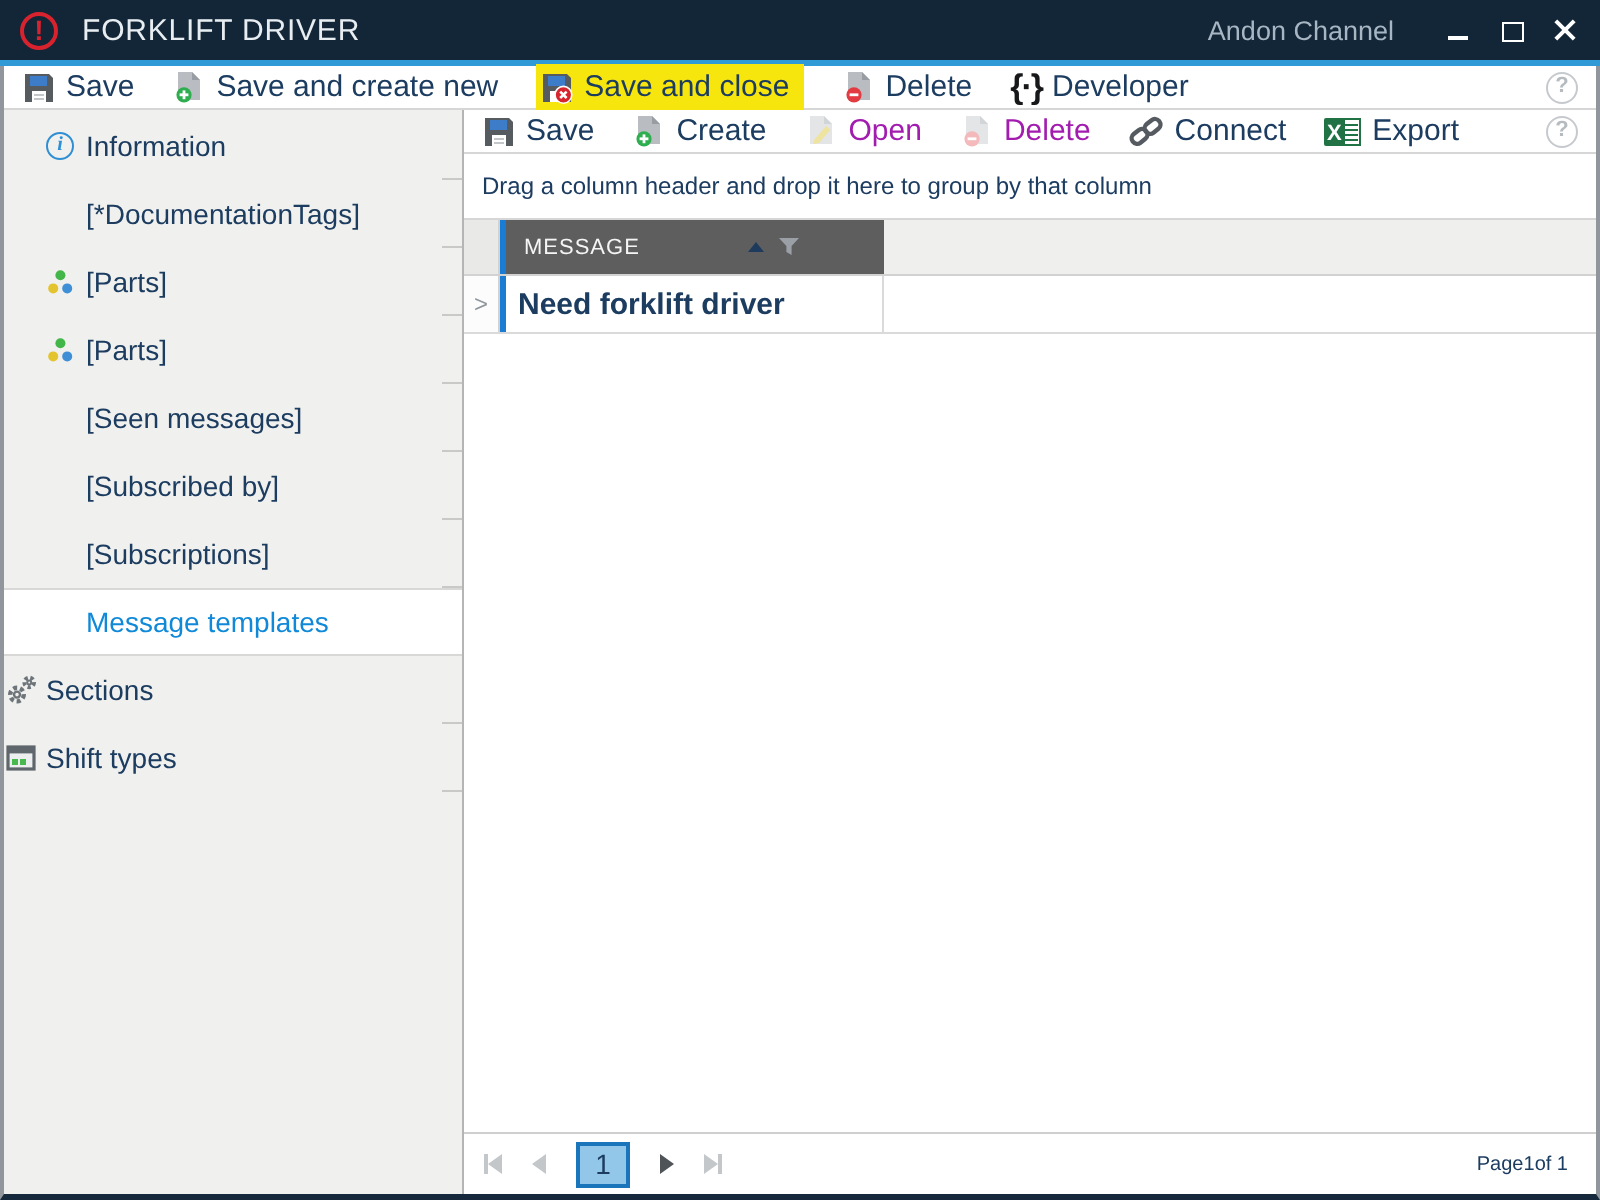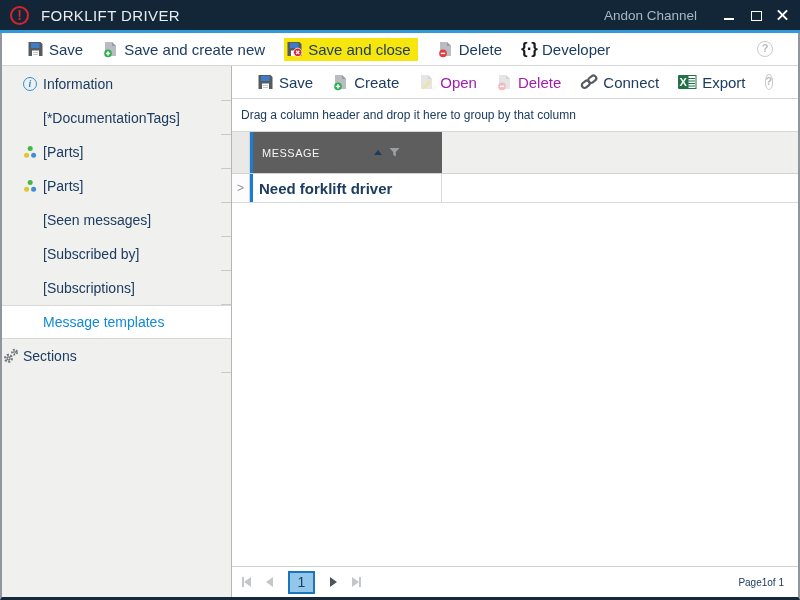--- a/index.html
+++ b/index.html
@@ -22,22 +22,22 @@
   .win-close::before, .win-close::after { content:""; position:absolute; left:-1px; top:5px; width:13px; height:2px; background:#fff; }
   .win-close::before { transform:rotate(45deg); }
   .win-close::after  { transform:rotate(-45deg); }
   .accent-strip { height:3px; background:#2f9ad6; flex:0 0 auto; }
 
   
   .body { flex:1; display:flex; flex-direction:column; min-height:0;
           border-left:2px solid #90969b; border-right:2px solid #90969b; border-bottom:3px solid #16293c; }
 
   
-  .toolbar { height:33px; flex:0 0 auto; background:#fff; border-bottom:1px solid #d6d6d6;
-             display:flex; align-items:center; padding:0 25px; }
+  .toolbar { height:22px; flex:0 0 auto; background:#fff; border-bottom:1px solid #d6d6d6;
+             display:flex; align-items:center; padding:0 9px; }
   .tb-item { display:flex; align-items:center; gap:5px; font-size:15px; color:#1c3c60;
              margin-right:19px; cursor:pointer; white-space:nowrap; }
   .tb-item.disabled { color:#a21caf; cursor:default; }
   .hl { background:#f7e60d; display:flex; align-items:center; gap:5px; padding:3px 7px 3px 2px; }
   .help-btn { margin-left:auto; width:16px; height:16px; border:1.5px solid #c6cace; border-radius:50%;
               color:#b6bbc0; font-size:11px; font-weight:bold; line-height:13px; text-align:center; cursor:pointer; }
   .icon { flex:0 0 auto; display:inline-flex; }
   .dev-braces { font-size:17px; font-weight:bold; color:#17181a; letter-spacing:-1px; }
 
   
@@ -56,21 +56,21 @@
   .iconslot { width:17px; display:inline-flex; justify-content:flex-start; }
   .info-circ { width:14px; height:14px; border:1.5px solid #2e8fd4; border-radius:50%;
                color:#2e8fd4; font-size:10px; font-weight:bold; font-style:italic; line-height:11px;
                text-align:center; font-family:"Liberation Serif",serif; }
 
   
   .content { flex:1; display:flex; flex-direction:column; min-width:0; background:#fff; }
   .groupband { height:33px; flex:0 0 auto; border-bottom:1px solid #d6d6d6; display:flex;
                align-items:center; padding:0 9px; font-size:12px; color:#1c3c60; }
 
-  .grid-header { height:42px; flex:0 0 auto; background:#efefee; border-bottom:1px solid #d2d2d2; display:flex; }
+  .grid-header { height:28px; flex:0 0 auto; background:#efefee; border-bottom:1px solid #d2d2d2; display:flex; }
   .sel-col { width:18px; flex:0 0 auto; border-right:1px solid #d2d2d2; background:#e9e9e7; }
   .accent-col { width:3px; flex:0 0 auto; background:#1b7cd4; }
   .hdr-cell { width:189px; flex:0 0 auto; background:#5e5e5e; color:#f5f5f5; font-size:11px;
               letter-spacing:.5px; display:flex; align-items:center; padding:0 10px 0 9px; cursor:pointer; }
   .hdr-spacer { flex:1; }
   .sort-asc { width:0; height:0; border-left:4px solid transparent; border-right:4px solid transparent;
               border-bottom:5px solid #1e3a5c; margin-right:7px; }
 
   .grid-row { height:29px; flex:0 0 auto; display:flex; border-bottom:1px solid #dadada;
               font-size:15px; color:#1c3c60; background:#fff; }
@@ -230,20 +230,33 @@
               <span class="icon">
             <svg width="16" height="16" viewBox="0 0 16 16">
                   <circle cx="5.5" cy="10.3" r="3.4" fill="none" stroke="#6d747a" stroke-width="2.2" stroke-dasharray="2 1.5"></circle>
                   <circle cx="5.5" cy="10.3" r="1.5" fill="none" stroke="#6d747a" stroke-width="1.2"></circle>
                   <circle cx="11.6" cy="4.2" r="2.4" fill="none" stroke="#6d747a" stroke-width="2" stroke-dasharray="1.6 1.3"></circle>
                   <circle cx="11.6" cy="4.2" r="1" fill="none" stroke="#6d747a" stroke-width="1"></circle>
                 </svg>
           </span>
             </span>
           <span>Sections</span>
+        </div>
+        <div class="side-item top">
+          <span class="iconslot">
+              <span class="icon">
+            <svg width="15" height="14" viewBox="0 0 15 14">
+                  <rect x="1" y="1.5" width="13" height="11" fill="#eceeef" stroke="#5f666c" stroke-width="1.6"></rect>
+                  <rect x="1" y="1.5" width="13" height="3.2" fill="#5f666c"></rect>
+                  <rect x="3" y="7.5" width="3" height="3" fill="#49b84f"></rect>
+                  <rect x="7" y="7.5" width="3" height="3" fill="#49b84f"></rect>
+                </svg>
+          </span>
+            </span>
+          <span>Shift types</span>
         </div>
       </div>
 
       <div class="content">
 
         <div class="toolbar">
           <div class="tb-item">
             <span class="icon">
               <svg width="17" height="16" viewBox="0 0 16 16">
                   <path d="M1 1 H13 L15 3 V15 H1 Z" fill="#565b60"></path>

